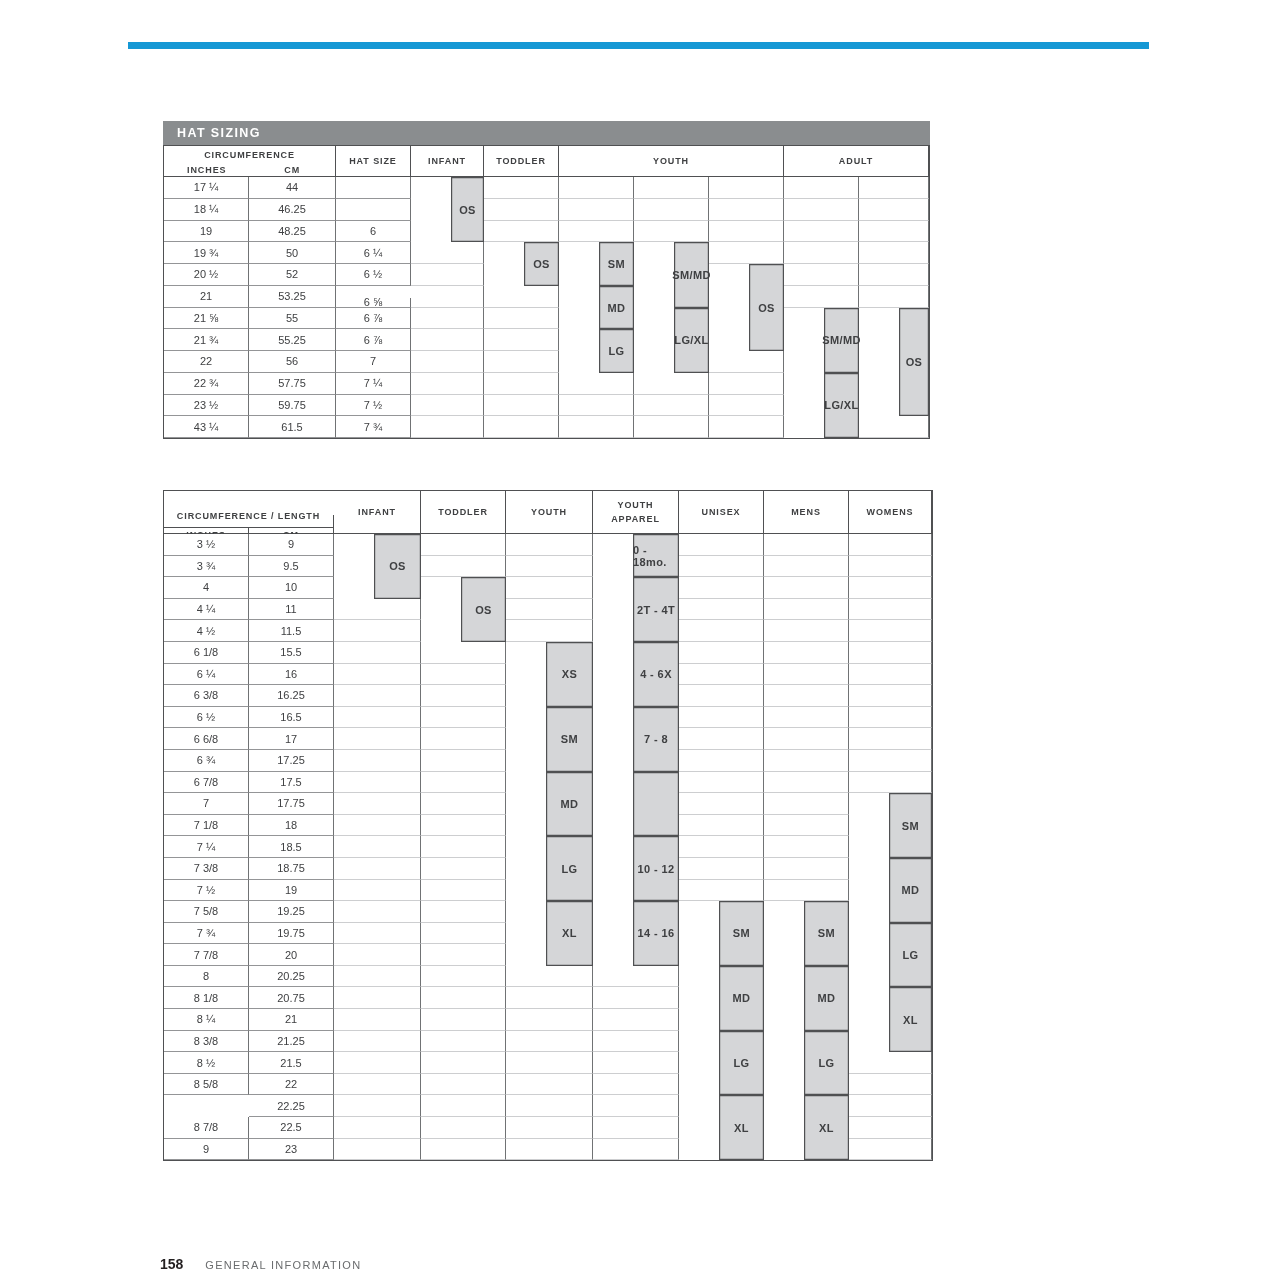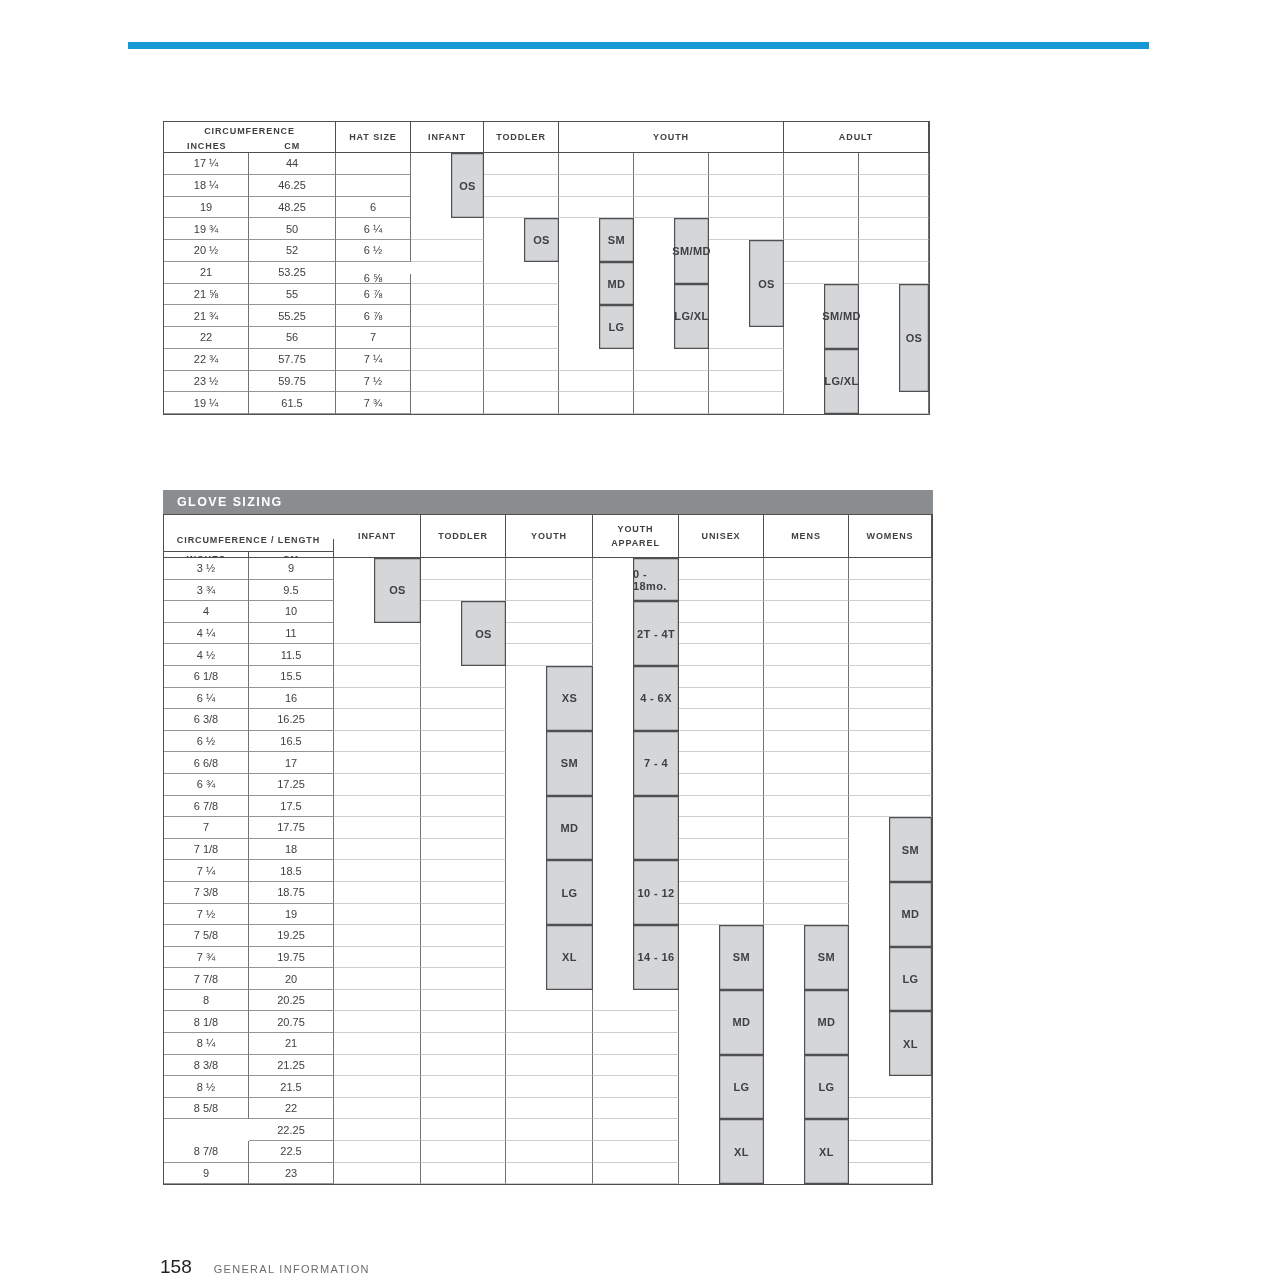--- a/index.html
+++ b/index.html
@@ -16,30 +16,33 @@
   .circ-bot{display:flex;}
   .circ-bot span{flex:1;text-align:center;}
   .gcirc-top{text-align:center;border-bottom:1px solid #4F5052;padding:3px 0;}
   .gcirc-bot{display:flex;flex:1;align-items:center;}
   .gcirc-bot span{flex:1;text-align:center;}
   .gcirc-bot span:first-child{border-right:1px solid #4F5052;align-self:stretch;display:flex;align-items:center;justify-content:center;}
   .mcell{display:flex;align-items:center;justify-content:center;background:#fff;border-right:1px solid #707274;border-bottom:1px solid #949597;font-size:11px;color:#3F4042;}
   .wcell{background:#fff;border-right:1px solid #707274;border-bottom:1px solid #CDCED0;}
   .block{background:#D5D6D8;box-shadow:inset 0 0 0 1.2px #4F5052;display:flex;align-items:center;justify-content:center;font-size:11px;font-weight:700;letter-spacing:0.4px;color:#3F4042;position:relative;z-index:2;margin-left:40px;}
   .footer{position:absolute;left:160px;top:1256px;display:flex;align-items:baseline;}
-  .pagenum{font-size:19px;font-weight:400;color:#231F20;}
+  .pagenum{font-size:14px;font-weight:700;color:#231F20;}
   .flabel{font-size:11px;color:#6A6C6E;letter-spacing:1.3px;margin-left:22px;}
 </style>
 </head>
 <body>
 
 <div class="page">
   <div class="title-rule"></div>
 
   <div class="table-wrap" style="left:163px;top:121px;width:767px;">
+    <div class="tbar">
+      <span>HAT SIZING</span>
+    </div>
     <div class="grid" id="hat-grid" style="grid-template-columns: 85px 87px 75px 73px 75px 75px 75px 75px 75px 70px; grid-template-rows: 31px repeat(12, 21.75px);">
         <div class="hcell circ" style="grid-area: 1 / 1 / auto / span 2;">
           <div class="circ-top">CIRCUMFERENCE</div>
           <div class="circ-bot">
             <span>INCHES</span>
             <span>CM</span>
           </div>
         </div>
         <div class="hcell" style="grid-area: 1 / 3;">HAT SIZE</div>
         <div class="hcell" style="grid-area: 1 / 4;">INFANT</div>
@@ -50,21 +53,21 @@
         <div class="mcell" style="grid-area: 3 / 1;">18 ¼</div>
         <div class="mcell" style="grid-area: 4 / 1;">19</div>
         <div class="mcell" style="grid-area: 5 / 1;">19 ¾</div>
         <div class="mcell" style="grid-area: 6 / 1;">20 ½</div>
         <div class="mcell" style="grid-area: 7 / 1;">21</div>
         <div class="mcell" style="grid-area: 8 / 1;">21 ⅝</div>
         <div class="mcell" style="grid-area: 9 / 1;">21 ¾</div>
         <div class="mcell" style="grid-area: 10 / 1;">22</div>
         <div class="mcell" style="grid-area: 11 / 1;">22 ¾</div>
         <div class="mcell" style="grid-area: 12 / 1;">23 ½</div>
-        <div class="mcell" style="grid-area: 13 / 1;">19 ¼</div>
+        <div class="mcell" style="grid-area: 13 / 1;">43 ¼</div>
         <div class="mcell" style="grid-area: 2 / 2;">44</div>
         <div class="mcell" style="grid-area: 3 / 2;">46.25</div>
         <div class="mcell" style="grid-area: 4 / 2;">48.25</div>
         <div class="mcell" style="grid-area: 5 / 2;">50</div>
         <div class="mcell" style="grid-area: 6 / 2;">52</div>
         <div class="mcell" style="grid-area: 7 / 2;">53.25</div>
         <div class="mcell" style="grid-area: 8 / 2;">55</div>
         <div class="mcell" style="grid-area: 9 / 2;">55.25</div>
         <div class="mcell" style="grid-area: 10 / 2;">56</div>
         <div class="mcell" style="grid-area: 11 / 2;">57.75</div>
@@ -142,23 +145,20 @@
         <div class="wcell" style="grid-area: 4 / 10;"></div>
         <div class="wcell" style="grid-area: 5 / 10;"></div>
         <div class="wcell" style="grid-area: 6 / 10;"></div>
         <div class="wcell" style="grid-area: 7 / 10;"></div>
         <div class="wcell" style="grid-area: 13 / 10;"></div>
         <div class="block" style="grid-area: 8 / 10 / 13;">OS</div>
       </div>
   </div>
 
   <div class="table-wrap" style="left:163px;top:490px;width:770px;">
-    <div class="tbar">
-      <span>GLOVE SIZING</span>
-    </div>
     <div class="grid" id="glove-grid" style="grid-template-columns: 85px 85px 87px 85px 87px 86px 85px 85px 83px; grid-template-rows: 43px repeat(29, 21.6px);">
         <div class="hcell circ" style="grid-area: 1 / 1 / auto / span 2; margin-top: 24px;">
           <div class="gcirc-top">CIRCUMFERENCE / LENGTH</div>
           <div class="gcirc-bot">
             <span>INCHES</span>
             <span>CM</span>
           </div>
         </div>
         <div class="hcell" style="grid-area: 1 / 3;">INFANT</div>
         <div class="hcell" style="grid-area: 1 / 4;">TODDLER</div>
@@ -306,21 +306,21 @@
         <div class="wcell" style="grid-area: 24 / 6;"></div>
         <div class="wcell" style="grid-area: 25 / 6;"></div>
         <div class="wcell" style="grid-area: 26 / 6;"></div>
         <div class="wcell" style="grid-area: 27 / 6;"></div>
         <div class="wcell" style="grid-area: 28 / 6;"></div>
         <div class="wcell" style="grid-area: 29 / 6;"></div>
         <div class="wcell" style="grid-area: 30 / 6;"></div>
         <div class="block" style="grid-area: 2 / 6 / 4;">0 - 18mo.</div>
         <div class="block" style="grid-area: 4 / 6 / 7;">2T - 4T</div>
         <div class="block" style="grid-area: 7 / 6 / 10;">4 - 6X</div>
-        <div class="block" style="grid-area: 10 / 6 / 13;">7 - 4</div>
+        <div class="block" style="grid-area: 10 / 6 / 13;">7 - 8</div>
         <div class="block" style="grid-area: 13 / 6 / 16;"></div>
         <div class="block" style="grid-area: 16 / 6 / 19;">10 - 12</div>
         <div class="block" style="grid-area: 19 / 6 / 22;">14 - 16</div>
         <div class="wcell" style="grid-area: 2 / 7;"></div>
         <div class="wcell" style="grid-area: 3 / 7;"></div>
         <div class="wcell" style="grid-area: 4 / 7;"></div>
         <div class="wcell" style="grid-area: 5 / 7;"></div>
         <div class="wcell" style="grid-area: 6 / 7;"></div>
         <div class="wcell" style="grid-area: 7 / 7;"></div>
         <div class="wcell" style="grid-area: 8 / 7;"></div>

